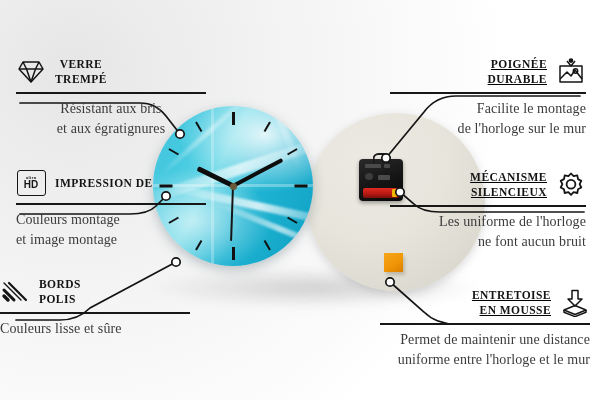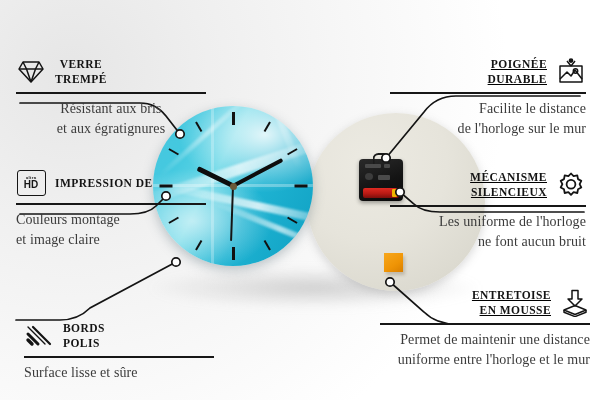--- a/index.html
+++ b/index.html
@@ -210,44 +210,44 @@
           <span class="hd-lg">HD</span>
         </div>
       </div>
       <div class="ftitle">
         <div>IMPRESSION DE</div>
       </div>
     </div>
     <div class="rule"></div>
     <div class="fdesc">
       <div>Couleurs montage</div>
-      <div>et image claire</div>
-    </div>
-  </div>
-
-  <div class="feature left" style="left:24px;top:277px;width:190px;margin-top:44px;">
+      <div>et image montage</div>
+    </div>
+  </div>
+
+  <div class="feature left" style="left:0;top:277px;width:190px;">
     <div class="ftop">
       <div class="ficon">
         <svg width="28" height="26" viewBox="0 0 28 26">
           <g stroke="#141414" stroke-linecap="round">
             <path d="M3,4 L20,21" stroke-width="1.4"></path>
             <path d="M8,4 L25,21" stroke-width="2.2"></path>
             <path d="M3,11 L13,21" stroke-width="3"></path>
             <path d="M3,17 L7,21" stroke-width="3.4"></path>
           </g>
         </svg>
       </div>
       <div class="ftitle">
         <div>BORDS</div>
         <div>POLIS</div>
       </div>
     </div>
     <div class="rule"></div>
     <div class="fdesc">
-      <div>Surface lisse et sûre</div>
+      <div>Couleurs lisse et sûre</div>
     </div>
   </div>
 
   <div class="feature right" style="right:14px;top:57px;width:196px;">
     <div class="ftop">
       <div class="ficon">
         <svg width="30" height="28" viewBox="0 0 30 28">
           <g fill="none" stroke="#141414" stroke-width="1.5" stroke-linejoin="round">
             <rect x="4" y="8" width="22" height="16"></rect>
             <path d="M15,8 L11,3 M15,8 L19,3"></path>
@@ -257,21 +257,21 @@
           </g>
         </svg>
       </div>
       <div class="ftitle">
         <div>POIGNÉE</div>
         <div>DURABLE</div>
       </div>
     </div>
     <div class="rule"></div>
     <div class="fdesc">
-      <div>Facilite le distance</div>
+      <div>Facilite le montage</div>
       <div>de l'horloge sur le mur</div>
     </div>
   </div>
 
   <div class="feature right" style="right:14px;top:170px;width:196px;">
     <div class="ftop">
       <div class="ficon">
         <svg width="28" height="28" viewBox="0 0 28 28">
           <g fill="none" stroke="#141414" stroke-width="1.8" stroke-linejoin="round">
             <path d="M14,2.5 L16.6,5.2 L20.3,4.4 L21,8.1 L24.3,9.9 L22.6,13.2 L24.3,16.5 L21,18.3 L20.3,22 L16.6,21.2 L14,23.9 L11.4,21.2 L7.7,22 L7,18.3 L3.7,16.5 L5.4,13.2 L3.7,9.9 L7,8.1 L7.7,4.4 L11.4,5.2 Z"></path>

